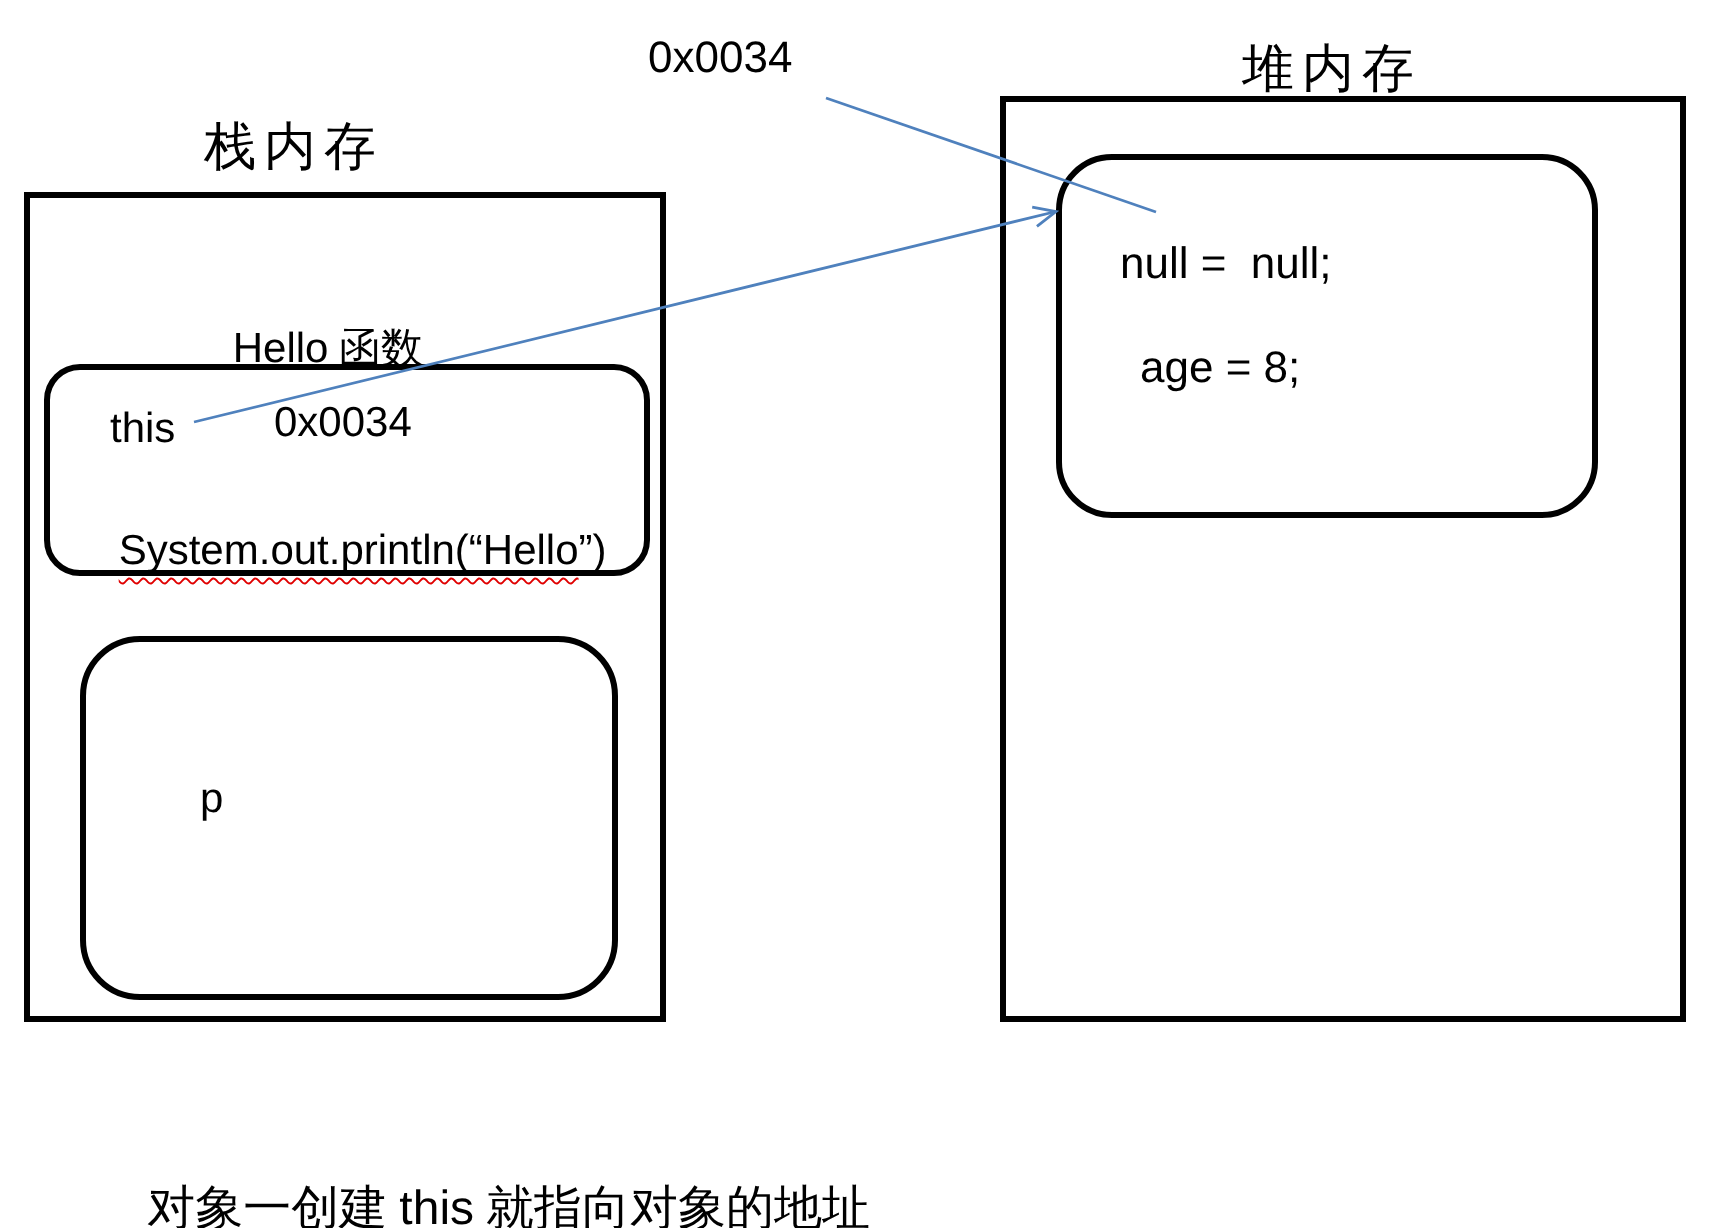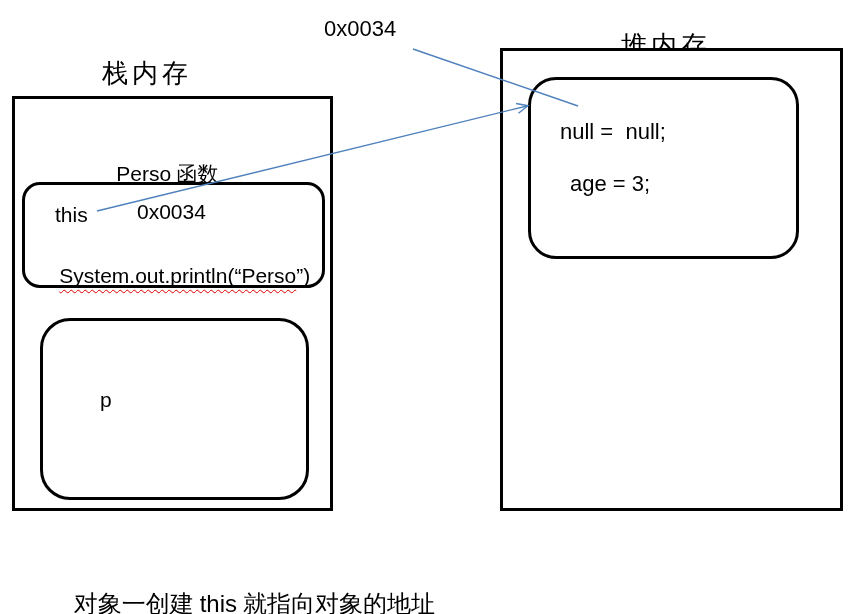--- a/index.html
+++ b/index.html
@@ -42,53 +42,53 @@
   }
   svg.overlay { position:absolute; left:0; top:0; pointer-events:none; }
 </style>
 </head>
 <body>
 
 <div class="canvas">
 
   <div class="abs sans t22" style="left:324px; top:16px;">0x0034</div>
 
-  <div class="abs cjk title" style="left:621px; top:28px;">堆内存</div>
+  <div class="abs cjk title" style="left:621px; top:17px;">堆内存</div>
 
   <div class="abs cjk title" style="left:102px; top:56px;text-align:right;">栈内存</div>
 
   <div class="membox" style="left:12px; top:96px; width:315px; height:409px;"></div>
 
   <div class="membox" style="left:500px; top:48px; width:337px; height:457px;"></div>
 
   <div class="abs t21" style="left:93px; top:136px;">
-    <span class="u"><span class="sq sans">Perso</span></span><span class="cjk"> 函数</span>
+    <span class="u"><span class="sq sans">Hello</span></span><span class="cjk"> 函数</span>
   </div>
 
   <div class="rrect" style="left:22px; top:182px; width:297px; height:100px; border-radius:18px;"></div>
 
   <div class="abs sans t21" style="left:55px; top:203px;">this</div>
   <div class="abs sans t21" style="left:137px; top:200px;">0x0034</div>
 
   <div class="abs sans t21" style="left:36px; top:240px;">
-    <span class="u"><span class="sq">System.out.println(“Perso</span><span>”)</span></span>
+    <span class="u"><span class="sq">System.out.println(“Hello</span><span>”)</span></span>
   </div>
 
   <div class="abs t22" style="left:116px; top:288px;">
     <span class="sans">main</span><span class="cjk">函数</span>
   </div>
 
   <div class="rrect" style="left:40px; top:318px; width:263px; height:176px; border-radius:30px;"></div>
 
   <div class="abs sans t21" style="left:100px; top:388px;">p</div>
 
   <div class="rrect" style="left:528px; top:77px; width:265px; height:176px; border-radius:28px;"></div>
 
   <div class="abs sans t22" style="left:560px; top:119px;">null =  null;</div>
-  <div class="abs sans t22" style="left:570px; top:171px;">age = 3;</div>
+  <div class="abs sans t22" style="left:570px; top:171px;">age = 8;</div>
 
   <div class="abs t24" style="left:47px; top:560px;">
     <span class="cjk">对象一创建 </span><span class="sans">this</span><span class="cjk"> 就指向对象的地址</span>
   </div>
 
   <svg class="overlay" width="861" height="614" viewBox="0 0 861 614">
     <defs>
       <marker id="arrowhead" markerWidth="16" markerHeight="14" refX="11" refY="6" orient="auto" markerUnits="userSpaceOnUse">
         <path d="M1,1 L12,6 L1,11" fill="none" stroke-width="1.4" stroke="#4f81bd"></path>
       </marker>

